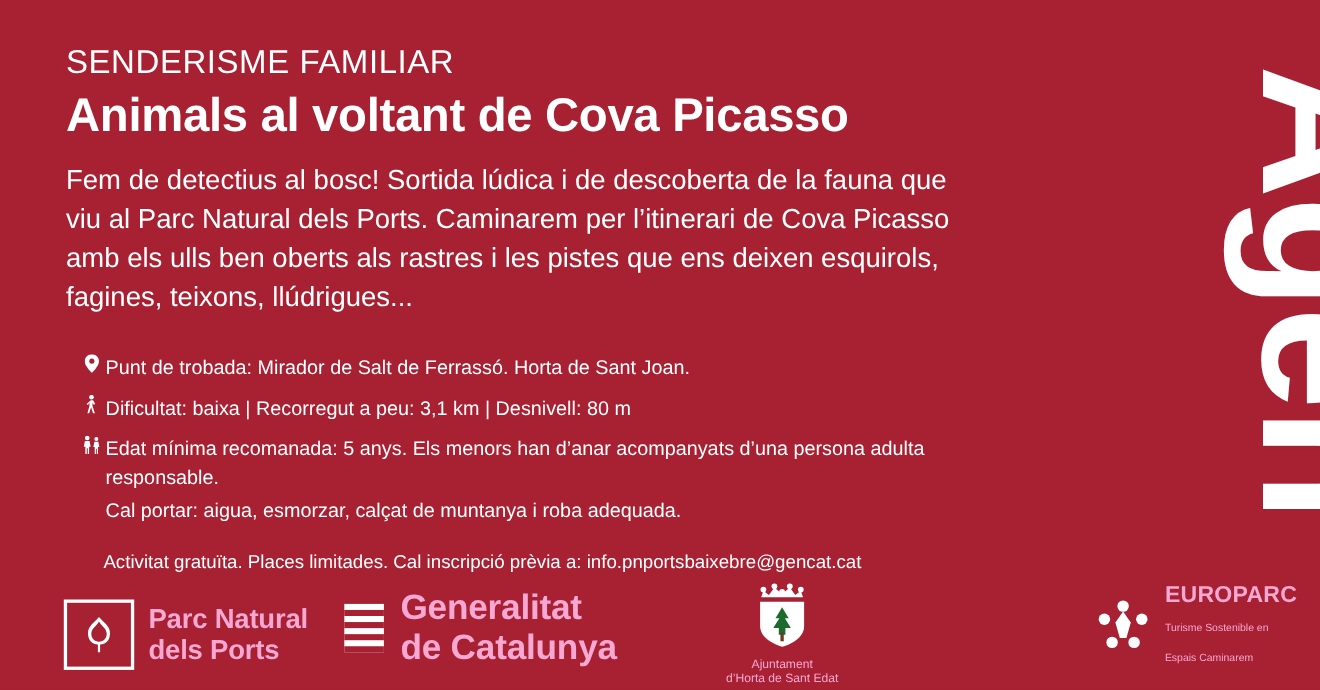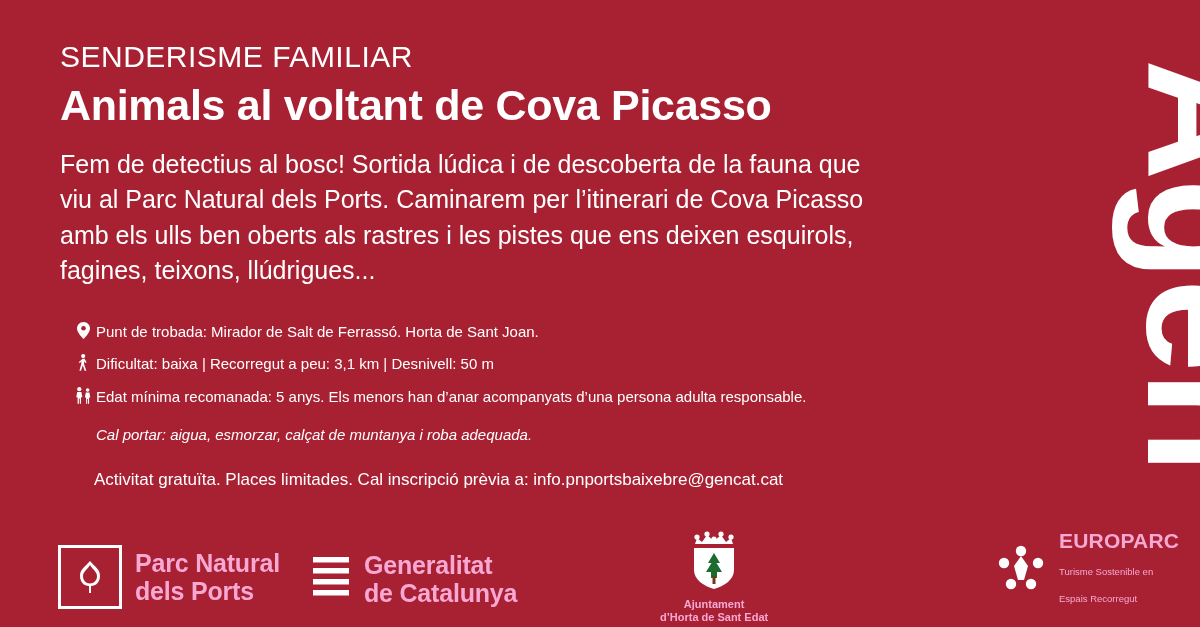--- a/index.html
+++ b/index.html
@@ -86,37 +86,36 @@
   }
 
   .details {
     margin-left: 10px;
     margin-top: 10px;
   }
   .detail-row {
     display: flex;
     align-items: flex-start;
     margin-bottom: 11px;
-    font-size: 15px;
+    font-size: 18px;
     line-height: 1.45;
   }
   .detail-icon {
     width: 26px;
     min-width: 26px;
     display: flex;
     justify-content: center;
     align-items: flex-start;
     padding-top: 1px;
   }
   .detail-icon svg { display: block; }
   .detail-text { flex: 1; }
   .detail-text .sub {
     display: block;
-    margin-top: 16px;
-    font-style: italic;
+    margin-top: 4px;
   }
   .booking {
     margin-left: 34px;
     margin-top: 22px;
     font-size: 17px;
     line-height: 1.4;
   }
 
   
   .logos {
@@ -155,34 +154,34 @@
 
   .gencat-mark {
     width: 42px;
     height: 50px;
     margin-right: 12px;
     display: flex;
     align-items: center;
     justify-content: center;
   }
   .gencat-text {
-    font-size: 25px;
+    font-size: 32px;
     font-weight: bold;
     line-height: 1.12;
     letter-spacing: -0.2px;
   }
 
   .ajt-wrap {
     display: flex;
     flex-direction: column;
     align-items: center;
   }
   .ajt-text {
     font-size: 11px;
-    font-weight: bold;
+    font-weight: normal;
     text-align: center;
     line-height: 1.25;
     margin-top: 2px;
   }
 
   .europarc-mark {
     width: 56px;
     height: 56px;
     margin-right: 10px;
     display: flex;
@@ -234,21 +233,21 @@
       </div>
 
       <div class="detail-row">
         <div class="detail-icon">
           <svg width="13" height="17" viewBox="0 0 13 17" aria-hidden="true">
             <circle cx="6.2" cy="2.1" r="2.1" fill="#ffffff"></circle>
             <path d="M5.6 4.8 L7.6 4.8 L9.6 8.2 L8.3 9.0 L7.1 7.1 L7.1 10.2 L9.3 16.8 L7.6 16.8 L5.8 11.3 L4.0 16.8 L2.4 16.8 L4.3 10.0 L4.3 7.0 L3.0 9.1 L1.7 8.3 Z" fill="#ffffff"></path>
           </svg>
         </div>
         <div class="detail-text">
-          <span>Dificultat: baixa | Recorregut a peu: 3,1 km | Desnivell: 50 m</span>
+          <span>Dificultat: baixa | Recorregut a peu: 3,1 km | Desnivell: 80 m</span>
         </div>
       </div>
 
       <div class="detail-row">
         <div class="detail-icon">
           <svg width="17" height="17" viewBox="0 0 17 17" aria-hidden="true">
             <circle cx="4.3" cy="2.2" r="2.1" fill="#ffffff"></circle>
             <path d="M2.2 5.0 L6.4 5.0 L7.4 10.2 L6.0 10.2 L6.0 16.8 L4.8 16.8 L4.8 11.6 L3.9 11.6 L3.9 16.8 L2.6 16.8 L2.6 10.2 L1.2 10.2 Z" fill="#ffffff"></path>
             <circle cx="12.6" cy="3.0" r="1.8" fill="#ffffff"></circle>
             <path d="M10.8 5.6 L14.4 5.6 L15.3 10.4 L14.1 10.4 L14.1 16.8 L13.0 16.8 L13.0 12.0 L12.2 12.0 L12.2 16.8 L11.1 16.8 L11.1 10.4 L9.9 10.4 Z" fill="#ffffff"></path>
@@ -326,19 +325,19 @@
           <circle cx="9" cy="21" r="5.2" fill="#ffffff"></circle>
           <circle cx="43" cy="21" r="5.2" fill="#ffffff"></circle>
           <circle cx="16" cy="42" r="5.2" fill="#ffffff"></circle>
           <circle cx="36" cy="42" r="5.2" fill="#ffffff"></circle>
           <path d="M26 14 L33 24 L29 38 L23 38 L19 24 Z" fill="#ffffff"></path>
         </svg>
       </div>
       <div class="europarc-text">
         <div class="ep-title">EUROPARC</div>
         <div class="ep-sub">Turisme Sostenible en</div>
-        <div class="ep-sub">Espais Recorregut</div>
+        <div class="ep-sub">Espais Caminarem</div>
       </div>
     </div>
 
   </div>
 
 </div>
 
 </body></html>

